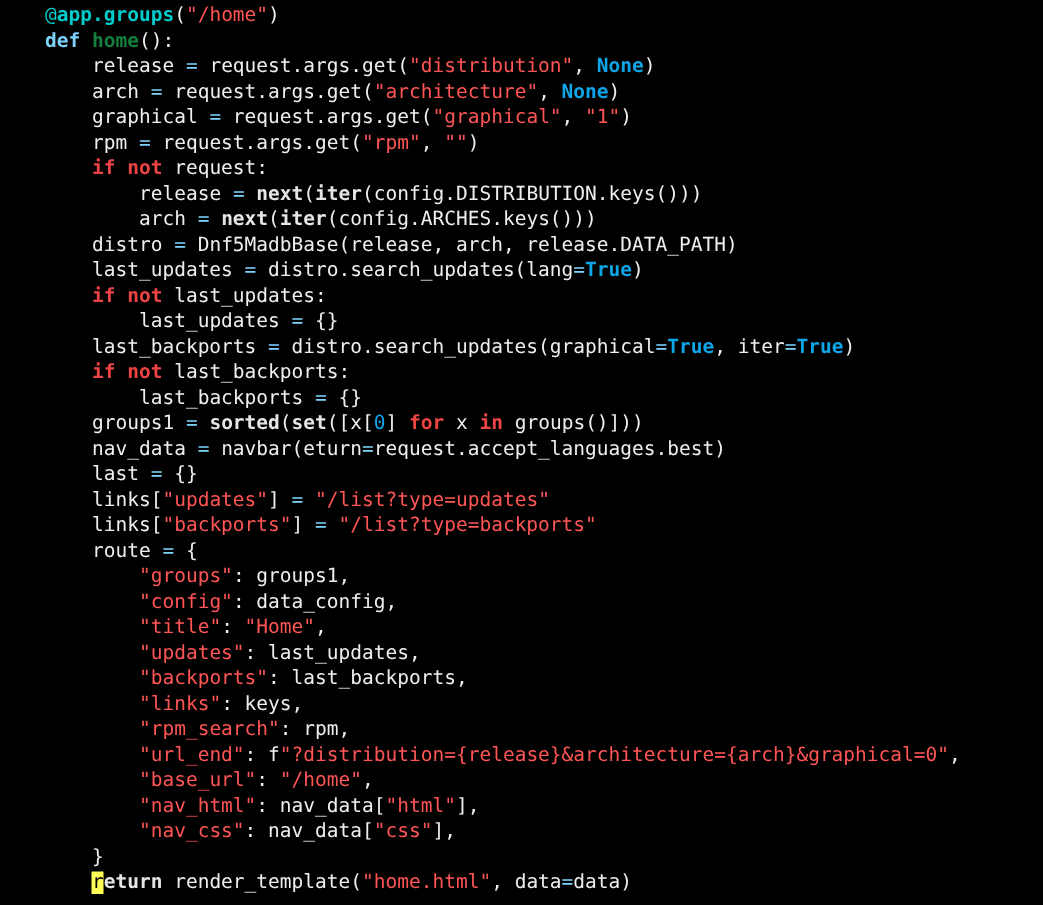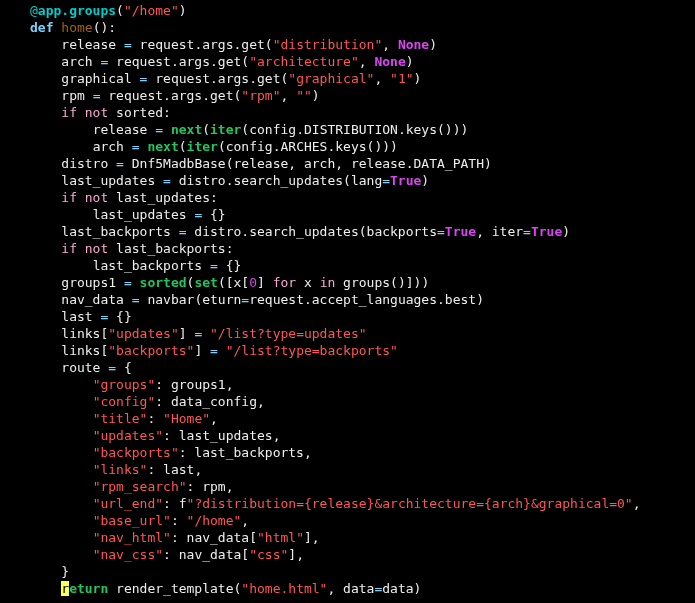--- a/index.html
+++ b/index.html
@@ -15,58 +15,58 @@
     padding: 2px 0 0 30px;
     font-family: "DejaVu Sans Mono", Menlo, Consolas, monospace;
     font-size: 13px;
     line-height: 17px;
     color: #eeeeee;
     white-space: pre;
   }
   .c-white   { color: #eeeeee; }   
   .c-darkcyan{ color: #00cccc; }   
   .c-yellow  { color: #7dd3fc; }
-  .c-magenta { color: #d946ef; }   
-  .c-green   { color: #22c55e; }   
-  .c-olive   { color: #f9a8d4; font-weight: normal; }  
+  .c-magenta { color: #0ea5e9; }   
+  .c-green   { color: #e5e5e5; }   
+  .c-olive   { color: #ef4444; font-weight: bold; }  
   .c-red     { color: #ff5555; }   
-  .c-cyanb   { color: #a16207; font-weight: normal; }
+  .c-cyanb   { color: #15803d; font-weight: bold; }
   .bold      { font-weight: bold; }
   .cursor { background: #ffff55; color:#000; }
 </style>
 </head>
 <body>
 
 <pre class="code"><span class="c-darkcyan">@</span><span class="c-darkcyan bold">app.groups</span><span class="c-white">(</span><span class="c-red">"/home"</span><span class="c-white">)</span>
 <span class="c-yellow bold">def</span> <span class="c-cyanb">home</span><span class="c-white">():</span>
     <span class="c-white">release </span><span class="c-yellow">=</span><span class="c-white"> request.args.get(</span><span class="c-red">"distribution"</span><span class="c-white">, </span><span class="c-magenta bold">None</span><span class="c-white">)</span>
     <span class="c-white">arch </span><span class="c-yellow">=</span><span class="c-white"> request.args.get(</span><span class="c-red">"architecture"</span><span class="c-white">, </span><span class="c-magenta bold">None</span><span class="c-white">)</span>
     <span class="c-white">graphical </span><span class="c-yellow">=</span><span class="c-white"> request.args.get(</span><span class="c-red">"graphical"</span><span class="c-white">, </span><span class="c-red">"1"</span><span class="c-white">)</span>
     <span class="c-white">rpm </span><span class="c-yellow">=</span><span class="c-white"> request.args.get(</span><span class="c-red">"rpm"</span><span class="c-white">, </span><span class="c-red">""</span><span class="c-white">)</span>
-    <span class="c-olive">if</span> <span class="c-olive">not</span><span class="c-white"> sorted:</span>
+    <span class="c-olive">if</span> <span class="c-olive">not</span><span class="c-white"> request:</span>
         <span class="c-white">release </span><span class="c-yellow">=</span> <span class="c-green bold">next</span><span class="c-white">(</span><span class="c-green bold">iter</span><span class="c-white">(config.DISTRIBUTION.keys()))</span>
         <span class="c-white">arch </span><span class="c-yellow">=</span> <span class="c-green bold">next</span><span class="c-white">(</span><span class="c-green bold">iter</span><span class="c-white">(config.ARCHES.keys()))</span>
     <span class="c-white">distro </span><span class="c-yellow">=</span><span class="c-white"> Dnf5MadbBase(release, arch, release.DATA_PATH)</span>
     <span class="c-white">last_updates </span><span class="c-yellow">=</span><span class="c-white"> distro.search_updates(lang</span><span class="c-yellow">=</span><span class="c-magenta bold">True</span><span class="c-white">)</span>
     <span class="c-olive">if</span> <span class="c-olive">not</span><span class="c-white"> last_updates:</span>
         <span class="c-white">last_updates </span><span class="c-yellow">=</span><span class="c-white"> {}</span>
-    <span class="c-white">last_backports </span><span class="c-yellow">=</span><span class="c-white"> distro.search_updates(backports</span><span class="c-yellow">=</span><span class="c-magenta bold">True</span><span class="c-white">, iter</span><span class="c-yellow">=</span><span class="c-magenta bold">True</span><span class="c-white">)</span>
+    <span class="c-white">last_backports </span><span class="c-yellow">=</span><span class="c-white"> distro.search_updates(graphical</span><span class="c-yellow">=</span><span class="c-magenta bold">True</span><span class="c-white">, iter</span><span class="c-yellow">=</span><span class="c-magenta bold">True</span><span class="c-white">)</span>
     <span class="c-olive">if</span> <span class="c-olive">not</span><span class="c-white"> last_backports:</span>
         <span class="c-white">last_backports </span><span class="c-yellow">=</span><span class="c-white"> {}</span>
     <span class="c-white">groups1 </span><span class="c-yellow">=</span> <span class="c-green bold">sorted</span><span class="c-white">(</span><span class="c-green bold">set</span><span class="c-white">([x[</span><span class="c-magenta">0</span><span class="c-white">] </span><span class="c-olive">for</span><span class="c-white"> x </span><span class="c-olive">in</span><span class="c-white"> groups()]))</span>
     <span class="c-white">nav_data </span><span class="c-yellow">=</span><span class="c-white"> navbar(eturn</span><span class="c-yellow">=</span><span class="c-white">request.accept_languages.best)</span>
     <span class="c-white">last </span><span class="c-yellow">=</span><span class="c-white"> {}</span>
     <span class="c-white">links[</span><span class="c-red">"updates"</span><span class="c-white">] </span><span class="c-yellow">=</span> <span class="c-red">"/list?type=updates"</span>
     <span class="c-white">links[</span><span class="c-red">"backports"</span><span class="c-white">] </span><span class="c-yellow">=</span> <span class="c-red">"/list?type=backports"</span>
     <span class="c-white">route </span><span class="c-yellow">=</span><span class="c-white"> {</span>
         <span class="c-red">"groups"</span><span class="c-white">: groups1,</span>
         <span class="c-red">"config"</span><span class="c-white">: data_config,</span>
         <span class="c-red">"title"</span><span class="c-white">: </span><span class="c-red">"Home"</span><span class="c-white">,</span>
         <span class="c-red">"updates"</span><span class="c-white">: last_updates,</span>
         <span class="c-red">"backports"</span><span class="c-white">: last_backports,</span>
-        <span class="c-red">"links"</span><span class="c-white">: last,</span>
+        <span class="c-red">"links"</span><span class="c-white">: keys,</span>
         <span class="c-red">"rpm_search"</span><span class="c-white">: rpm,</span>
         <span class="c-red">"url_end"</span><span class="c-white">: f</span><span class="c-red">"?distribution={release}&amp;architecture={arch}&amp;graphical=0"</span><span class="c-white">,</span>
         <span class="c-red">"base_url"</span><span class="c-white">: </span><span class="c-red">"/home"</span><span class="c-white">,</span>
         <span class="c-red">"nav_html"</span><span class="c-white">: nav_data[</span><span class="c-red">"html"</span><span class="c-white">],</span>
         <span class="c-red">"nav_css"</span><span class="c-white">: nav_data[</span><span class="c-red">"css"</span><span class="c-white">],</span>
     <span class="c-white">}</span>
     <span class="cursor">r</span><span class="c-green bold">eturn</span><span class="c-white"> render_template(</span><span class="c-red">"home.html"</span><span class="c-white">, data</span><span class="c-yellow">=</span><span class="c-white">data)</span></pre>
 
 </body></html>

